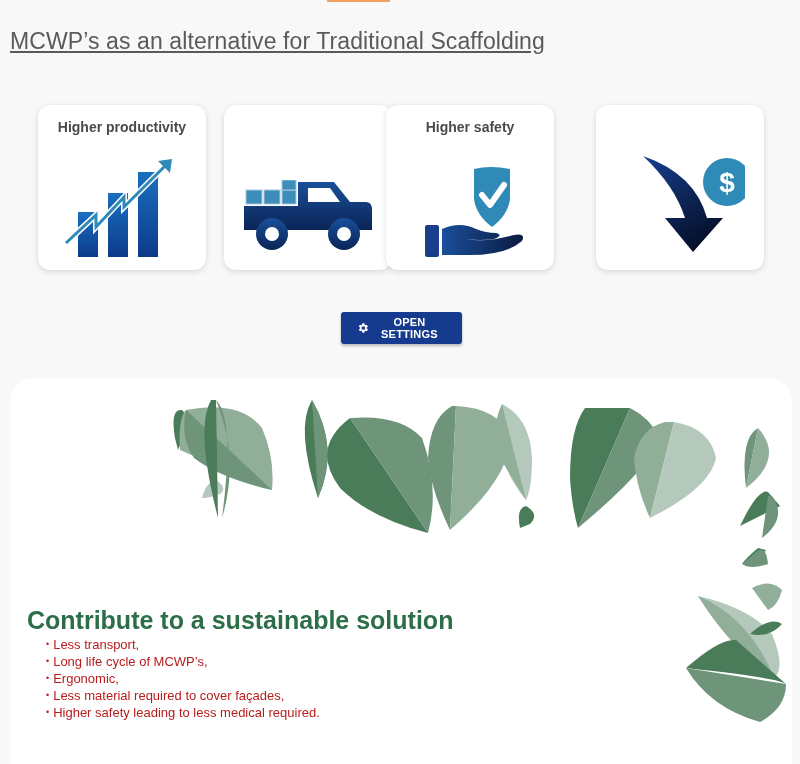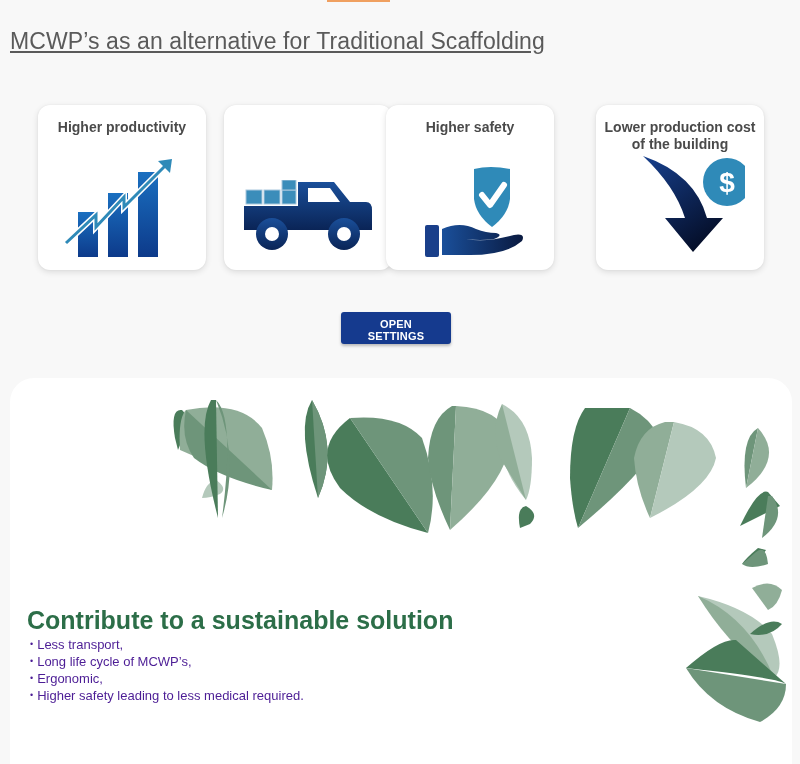--- a/index.html
+++ b/index.html
@@ -18,39 +18,39 @@
     background:#fff; border-radius:12px;
     box-shadow:0 2px 6px rgba(0,0,0,0.12), 0 0 2px rgba(0,0,0,0.06);
     text-align:center;
   }
   .card-title {
     margin-top:14px; font-size:14px; font-weight:bold; color:#4a4a4a; line-height:17px;
     padding:0 8px;
   }
   .card-icon { position:absolute; left:0; right:0; bottom:10px; display:flex; justify-content:center; }
   .settings-btn {
-    position:absolute; left:341px; top:312px; width:110px; height:26px;
+    position:absolute; left:341px; top:312px; width:121px; height:26px;
     background:#153a8e; border-radius:3px; border:none; color:#fff;
     box-shadow:0 2px 3px rgba(0,0,0,0.25);
     display:flex; align-items:center; justify-content:center; gap:3px;
     font-family:"Liberation Sans", sans-serif; font-size:11px; font-weight:bold; letter-spacing:0.2px;
-    cursor:pointer; padding:16px;flex-direction:column;
+    cursor:pointer; padding:16px;
   }
   .panel {
     position:absolute; left:10px; top:378px; width:782px; height:400px;
     background:#fff; border-radius:24px 24px 0 0; overflow:hidden;
   }
   .leaves-top { position:absolute; left:0; top:0; }
   .sustain-title {
     position:absolute; left:17px; top:228px; margin:0;
     font-size:25px; font-weight:bold; color:#2c6e48;
   }
   .sustain-list {
-    position:absolute; left:20px; top:258px; margin:0; padding:0; list-style:none;
-    font-size:13px; color:#4c1d95; line-height:16px;
+    position:absolute; left:36px; top:258px; margin:0; padding:0; list-style:none;
+    font-size:13px; color:#b91c1c; line-height:16px;
   }
   .sustain-list li::before { content:"•"; margin-right:4px; font-size:9px; vertical-align:2px; }
 </style>
 </head>
 <body>
 
 <div class="top-accent"></div>
 <h1 class="page-title">MCWP’s as an alternative for Traditional Scaffolding</h1>
 
 <div class="card" style="left:38px;">
@@ -108,21 +108,20 @@
       </defs>
       <path d="M64,4 Q80,0 100,4 V34 Q98,50 82,62 Q66,50 64,34 Z" fill="#2f8ab8"></path>
       <polyline points="72,30 80,40 94,20" fill="none" stroke="#fff" stroke-width="6" stroke-linecap="round" stroke-linejoin="round"></polyline>
       <rect x="15" y="60" width="14" height="32" rx="2" fill="#1a3f8a"></rect>
       <path d="M32,64 Q50,56 66,64 Q76,68 86,68 Q94,70 84,74 Q70,76 56,74 Q76,78 104,70 Q116,68 112,76 Q96,90 60,90 H32 Z" fill="url(#handg)"></path>
     </svg>
   </div>
 </div>
 
 <div class="card" style="left:596px;">
-  <div class="card-title">Lower production cost of the building</div>
   <div class="card-icon" style="bottom:14px;">
     <svg width="130" height="100" viewBox="0 0 130 100">
       <defs>
         <linearGradient id="arrg" x1="0" y1="0" x2="0.6" y2="1">
           <stop offset="0" stop-color="#17408e"></stop>
             <stop offset="1" stop-color="#050f2a"></stop>
         </linearGradient>
       </defs>
       <path d="M28,0 Q80,18 92,62 H108 L78,96 L50,62 H70 Q60,30 28,0 Z" fill="url(#arrg)"></path>
       <circle cx="112" cy="26" r="24" fill="#2f8ab8"></circle>
@@ -176,15 +175,16 @@
     <path d="M740,256 Q760,238 772,246 Q760,260 740,256 Z" fill="#4a7c5a"></path>
     <path d="M676,290 Q710,260 726,262 L776,306 Q770,300 676,290 Z" fill="#4a7c5a"></path>
     <path d="M676,290 Q700,330 750,344 Q776,330 776,306 Z" fill="#6e957a"></path>
   </svg>
 
   <h2 class="sustain-title">Contribute to a sustainable solution</h2>
   <ul class="sustain-list">
     <li>Less transport,</li>
     <li>Long life cycle of MCWP’s,</li>
     <li>Ergonomic,</li>
+    <li>Less material required to cover façades,</li>
     <li>Higher safety leading to less medical required.</li>
   </ul>
 </div>
 
 </body></html>

